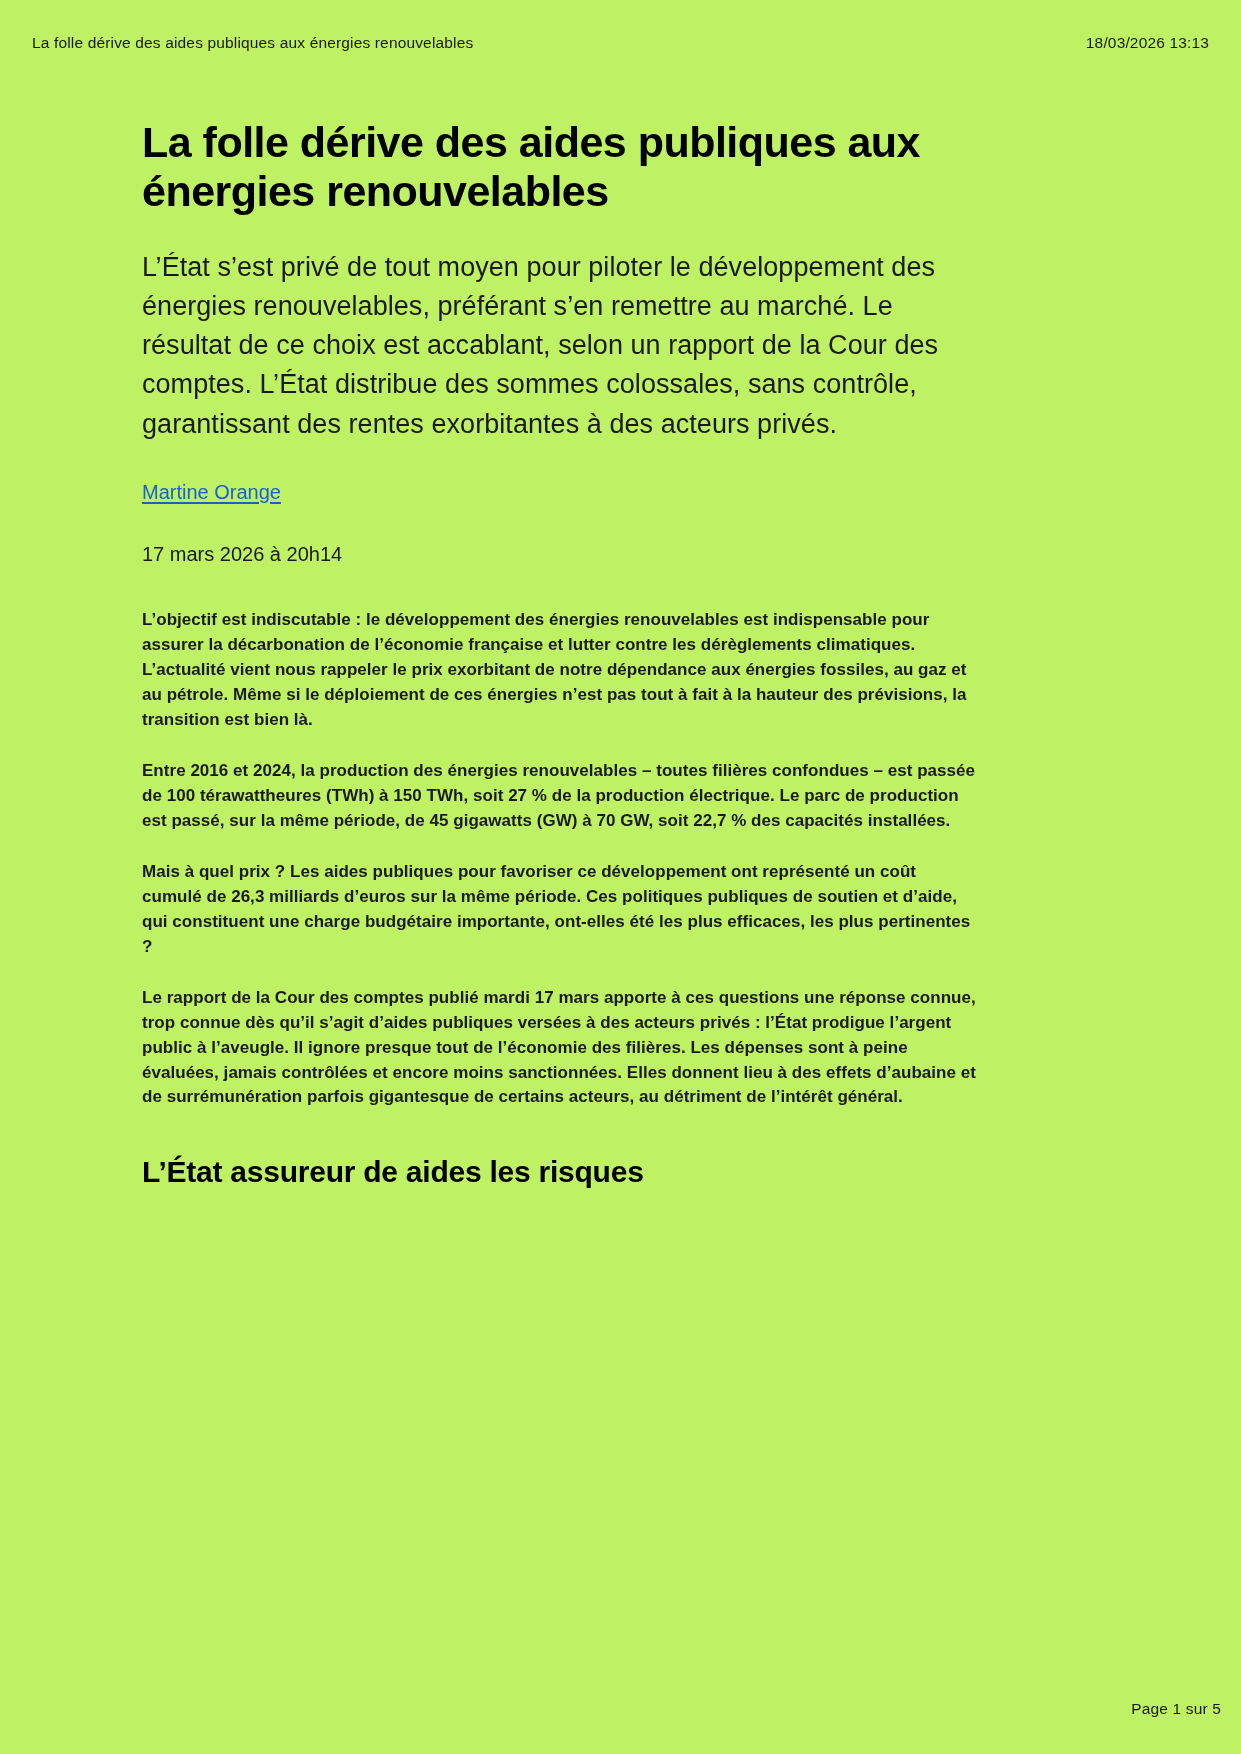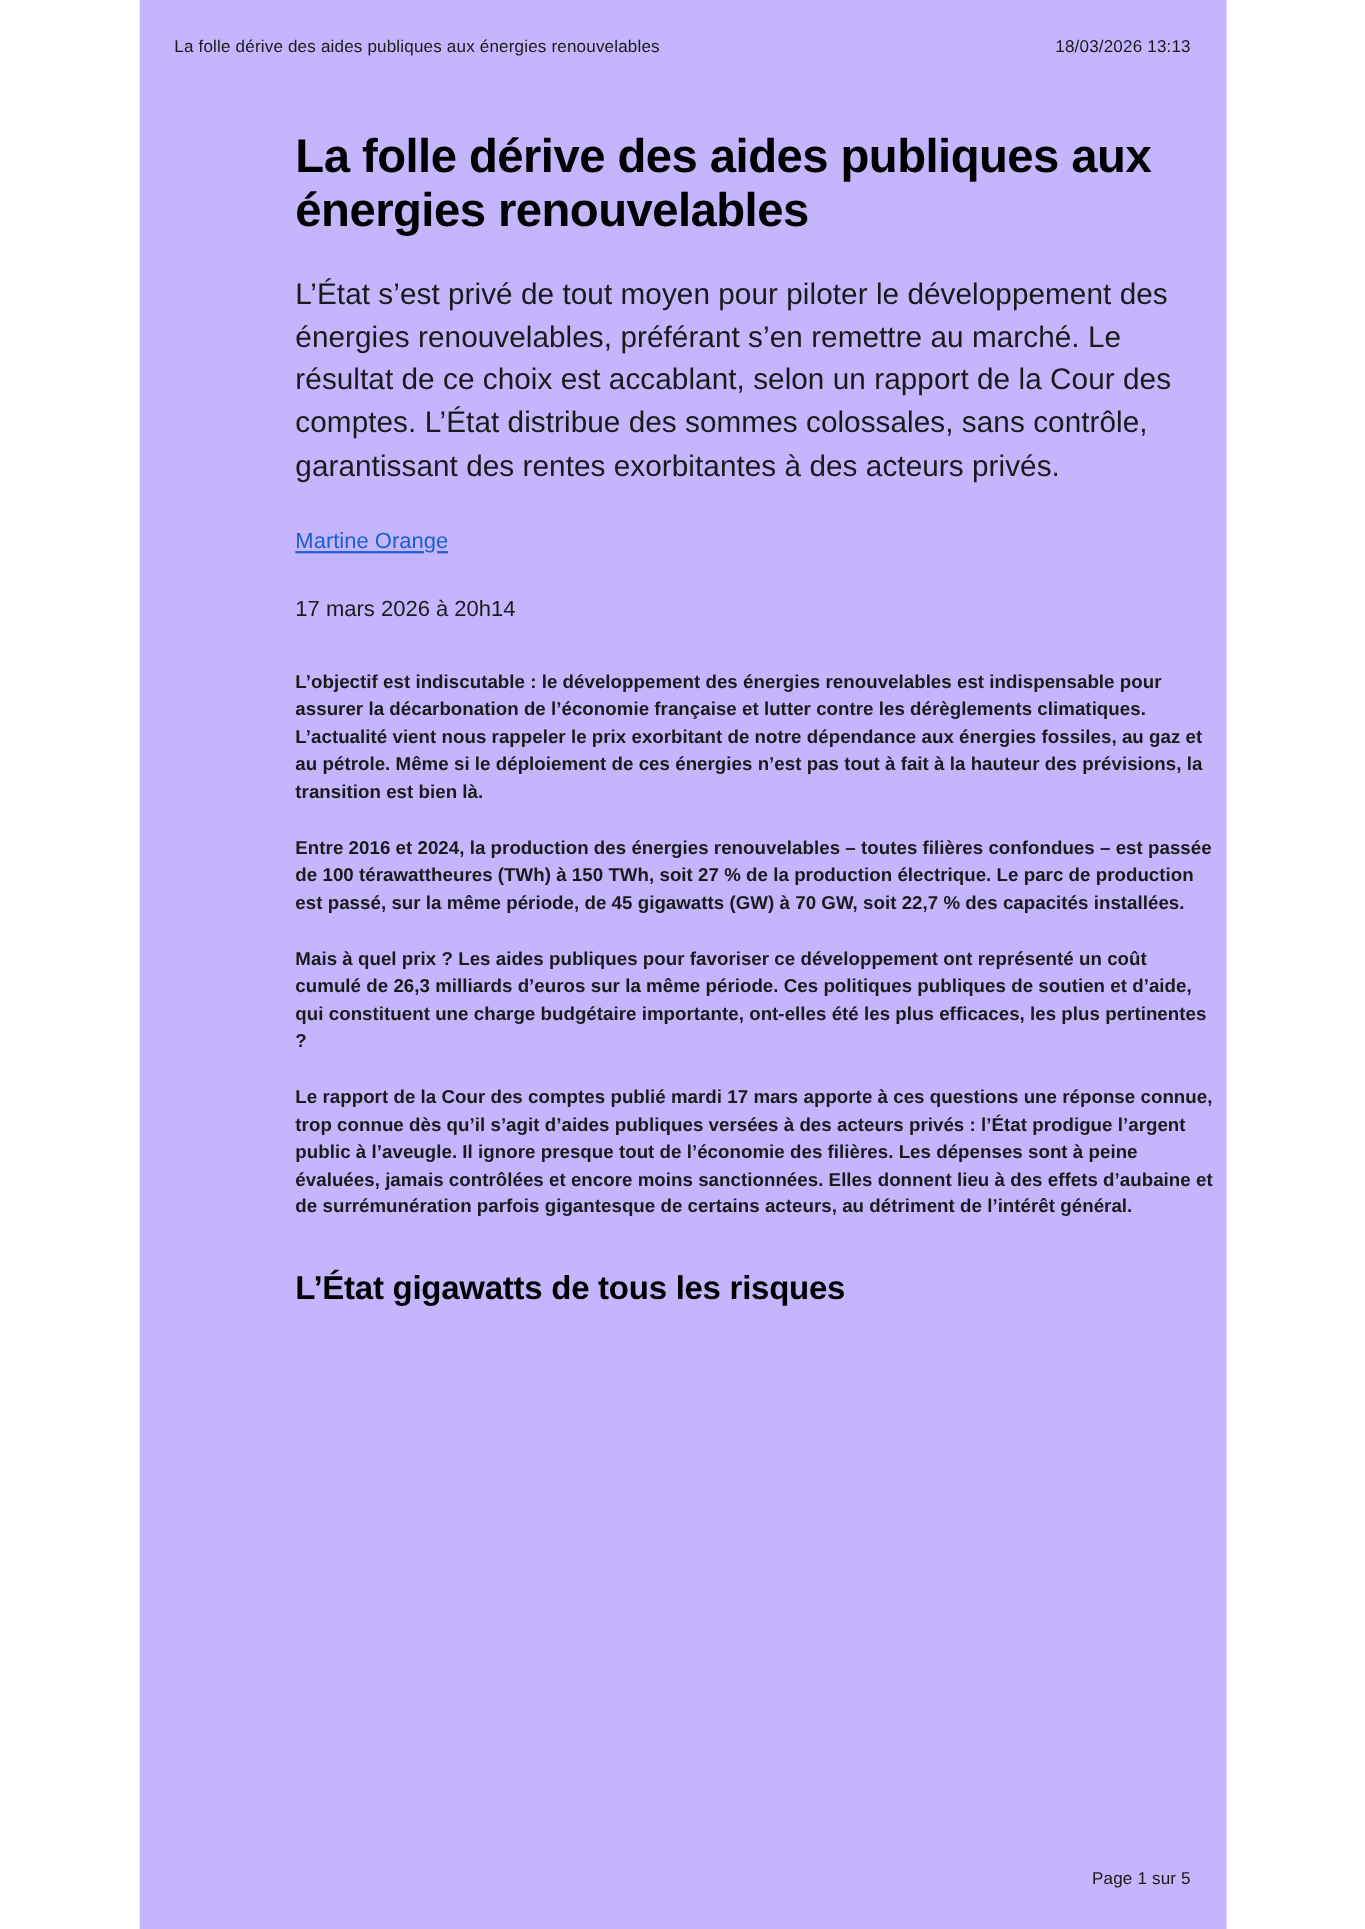--- a/index.html
+++ b/index.html
@@ -2,24 +2,24 @@
 <html lang="fr"><head>
 <meta charset="utf-8">
 <style>
   html, body {
     margin: 0;
     padding: 0;
     background: #ffffff;
   }
   .page {
     position: relative;
-    width: 988px;
+    width: 1241px;
     height: 1754px;
     margin: 0 auto;
-    background: #c4b5fd;
+    background: #bef264;
     font-family: "Liberation Sans", sans-serif;
     color: #000000;
     overflow: hidden;
     box-sizing: border-box;
   }
 
   
   .running-head {
     position: absolute;
     top: 34px;
@@ -101,21 +101,21 @@
     line-height: 1.2;
     font-weight: 700;
     letter-spacing: -0.008em;
     color: #000000;
   }
 
   
   .page-footer {
     position: absolute;
     bottom: 36px;
-    right: 32px;
+    right: 20px;
     font-size: 15.5px;
     color: #1a1a1a;
     letter-spacing: 0.01em;
   }
 </style>
 </head>
 <body>
 
 <div class="page">
 
@@ -134,20 +134,20 @@
       <a href="#">Martine Orange</a>
     </p>
 
     <p class="pubdate">17 mars 2026 à 20h14</p>
 
     <p class="body-par">L’objectif est indiscutable : le développement des énergies renouvelables est indispensable pour assurer la décarbonation de l’économie française et lutter contre les dérèglements climatiques. L’actualité vient nous rappeler le prix exorbitant de notre dépendance aux énergies fossiles, au gaz et au pétrole. Même si le déploiement de ces énergies n’est pas tout à fait à la hauteur des prévisions, la transition est bien là.</p>
     <p class="body-par">Entre 2016 et 2024, la production des énergies renouvelables – toutes filières confondues – est passée de 100 térawattheures (TWh) à 150 TWh, soit 27 % de la production électrique. Le parc de production est passé, sur la même période, de 45 gigawatts (GW) à 70 GW, soit 22,7 % des capacités installées.</p>
     <p class="body-par">Mais à quel prix ? Les aides publiques pour favoriser ce développement ont représenté un coût cumulé de 26,3 milliards d’euros sur la même période. Ces politiques publiques de soutien et d’aide, qui constituent une charge budgétaire importante, ont-elles été les plus efficaces, les plus pertinentes ?</p>
     <p class="body-par gap-before">Le rapport de la Cour des comptes publié mardi 17 mars apporte à ces questions une réponse connue, trop connue dès qu’il s’agit d’aides publiques versées à des acteurs privés : l’État prodigue l’argent public à l’aveugle. Il ignore presque tout de l’économie des filières. Les dépenses sont à peine évaluées, jamais contrôlées et encore moins sanctionnées. Elles donnent lieu à des effets d’aubaine et de surrémunération parfois gigantesque de certains acteurs, au détriment de l’intérêt général.</p>
 
-    <h2 class="section-title">L’État gigawatts de tous les risques</h2>
+    <h2 class="section-title">L’État assureur de aides les risques</h2>
 
 
   </div>
 
   <div class="page-footer">Page 1 sur 5</div>
 
 </div>
 
 </body></html>

